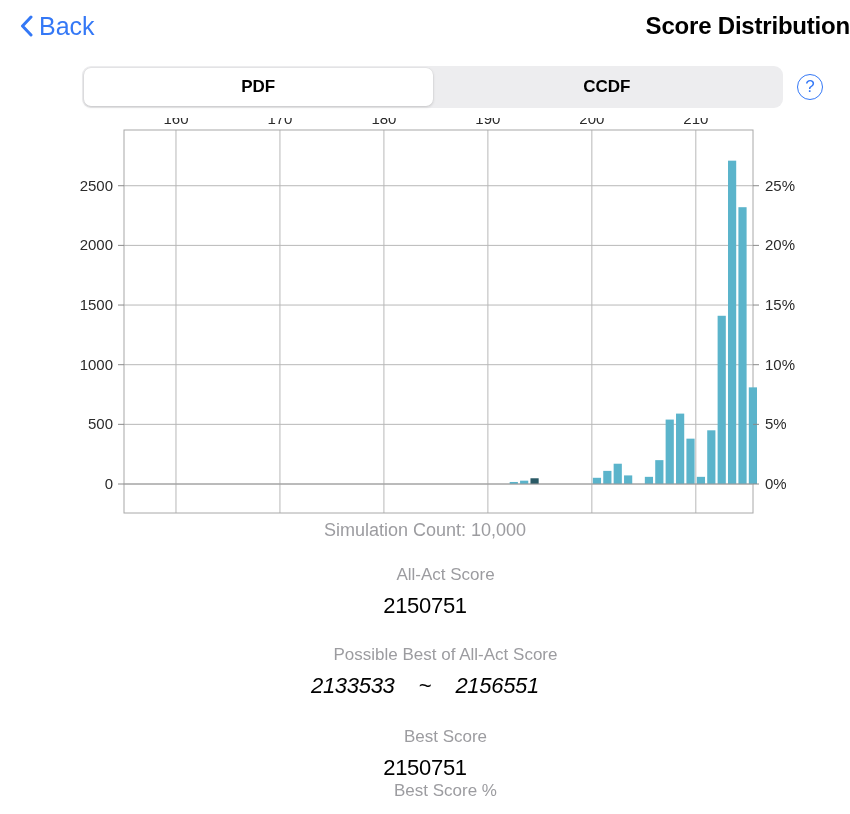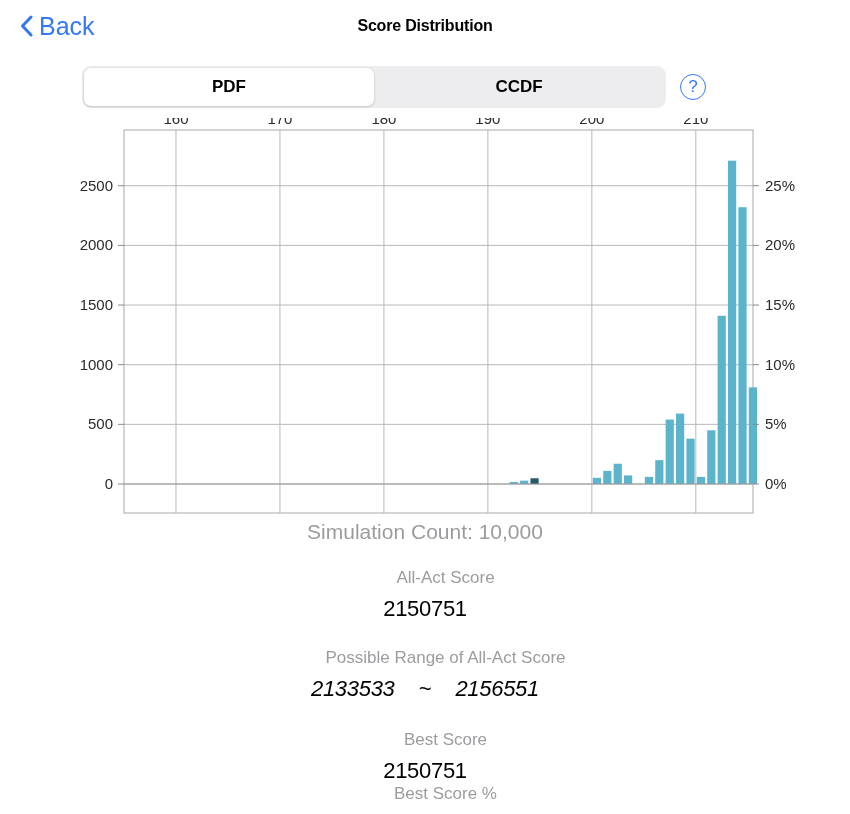--- a/index.html
+++ b/index.html
@@ -35,35 +35,35 @@
   }
   .chevron-left {
     display: inline-block;
     width: 13px;
     height: 22px;
     position: relative;
   }
   .chevron-left svg { display: block; }
   .nav-title {
     width: 100%;
-    text-align: center;
-    font-size: 16px;
+    text-align: right;
+    font-size: 24px;
     font-weight: 700;
     letter-spacing: -0.2px;
   }
 
   
   .seg-row {
     display: flex;
     align-items: center;
     padding: 14px 0 0 0;
   }
   .segmented {
     margin-left: 82px;
-    width: 584px;
+    width: 701px;
     height: 42px;
     background: #EDEDEF;
     border-radius: 9px;
     display: flex;
     padding: 2px;
     box-sizing: border-box;
     position: relative;
   }
   .seg {
     flex: 1;
@@ -102,21 +102,21 @@
     position: relative;
     margin-top: 10px;
     height: 400px;
   }
   .chart-svg { display: block; }
 
   
   .sim-count {
     text-align: center;
     color: #9C9CA0;
-    font-size: 21px;
+    font-size: 18px;
     margin-top: 2px;
   }
   .stat-label {
     color: #9C9CA0;
     font-size: 17px;
     text-align: center;
     padding-left: 41px;
   }
   .stat-value {
     color: #000;
@@ -241,21 +241,21 @@
 <div class="sim-count">Simulation Count: 10,000</div>
 
 <div class="row-2col">
   <div>
     <div class="stat-label">All-Act Score</div>
     <div class="stat-value">2150751</div>
   </div>
 </div>
 
 <div class="range-block">
-  <div class="stat-label">Possible Range of All-Act Score</div>
+  <div class="stat-label">Possible Best of All-Act Score</div>
   <div class="range-values">
     <div class="stat-value">2133533</div>
     <div class="range-tilde">~</div>
     <div class="stat-value">2156551</div>
   </div>
 </div>
 
 <div class="row-3col">
   <div>
     <div class="stat-label">Best Score</div>

